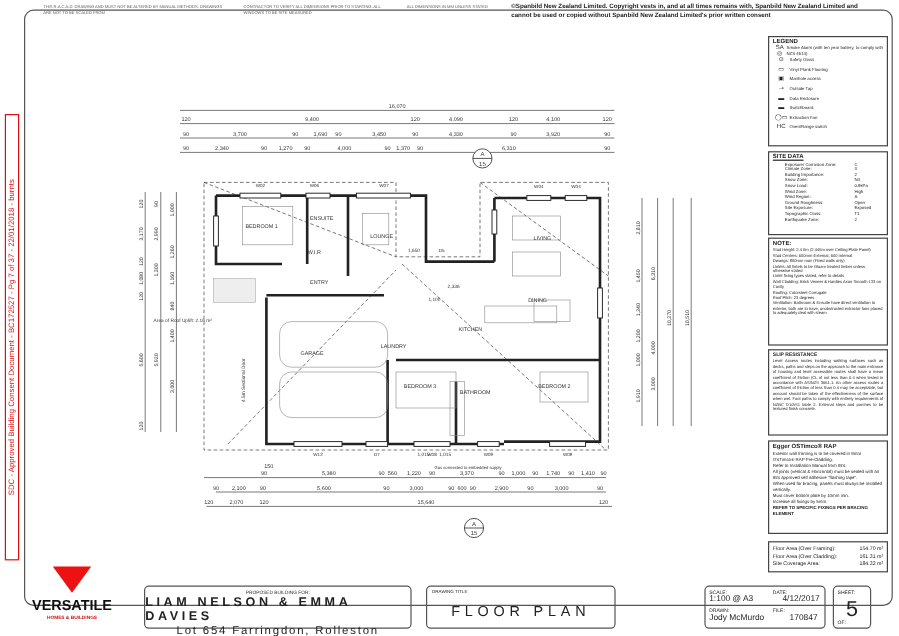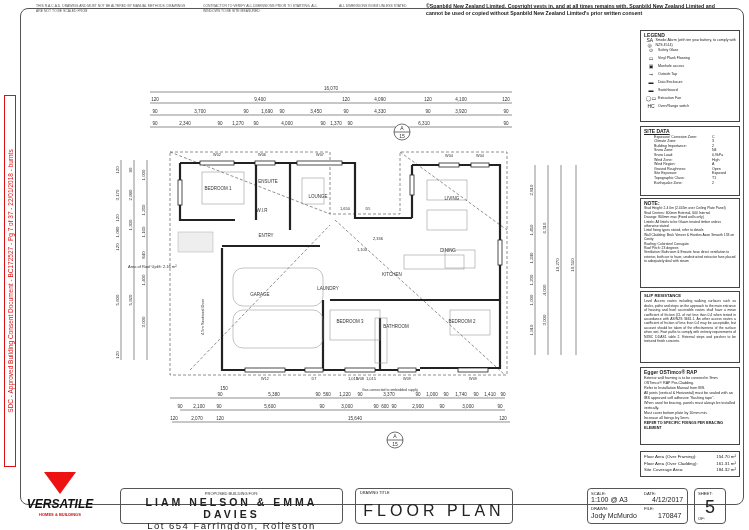--- a/index.html
+++ b/index.html
@@ -14,27 +14,27 @@
   .panel h4 { font-size: 5px; font-weight: bold; margin-bottom: 1px; }
   .legend-row { display: flex; align-items: center; height: 8px; }
   .legend-row .ic { width: 14px; text-align: center; font-size: 5px; }
   .site-row { display: flex; padding-left: 10px; }
   .site-row span:first-child { width: 58px; }
   .areas .ar { display: flex; justify-content: space-between; font-size: 4.4px; line-height: 6.5px; }
   .plan { position: absolute; left: 0; top: 0; }
   .titleblock { position: absolute; top: 488px; height: 36px; border: 1px solid #555; border-radius: 4px; }
   .logo { position: absolute; left: 20px; top: 472px; width: 80px; height: 54px; }
   .logo .tri { position: absolute; left: 24px; top: 0; width: 0; height: 0; border-left: 16px solid transparent; border-right: 16px solid transparent; border-top: 22px solid #e11; }
-  .logo .brand { position: absolute; left: 0; top: 25px; width: 80px; text-align: center; font-size: 12px; font-weight: bold; font-style: italic; color: #111; }
+  .logo .brand { position: absolute; left: 0; top: 25px; width: 80px; text-align: center; font-size: 12px; font-weight: bold; color: #111; }
   .logo .sub { position: absolute; left: 0; top: 40px; width: 80px; text-align: center; font-size: 4px; color: #c11; font-weight: bold; }
   .client .lbl { font-size: 4px; text-align: center; color: #333; margin-top: 2px; }
-  .client .name { font-size: 10.5px; letter-spacing: 3px; text-align: center; font-weight: bold; }
+  .client .name { font-size: 10.5px; letter-spacing: 3px; text-align: left; font-weight: bold; }
   .client .addr { font-size: 9.5px; letter-spacing: 1.5px; text-align: center; }
   .dtitle .lbl { font-size: 3.8px; padding: 2px 4px; }
-  .dtitle .val { font-size: 16px; letter-spacing: 4px; text-align: center; margin-top: 5px; }
+  .dtitle .val { font-size: 12px; letter-spacing: 4px; text-align: center; margin-top: 5px; }
   .info { font-size: 4.2px; }
   .info .l { position: absolute; font-size: 4.2px; }
   .info .v { position: absolute; font-size: 7px; }
   .sheetno .l { position: absolute; left: 3px; top: 2px; font-size: 4.2px; }
   .sheetno .v { position: absolute; left: 0; width: 100%; top: 8px; text-align: center; font-size: 18px; }
   .sheetno .of { position: absolute; left: 3px; bottom: 2px; font-size: 4.2px; }
   svg text { font-family: "Liberation Sans", sans-serif; }
 </style>
 </head>
 <body>

